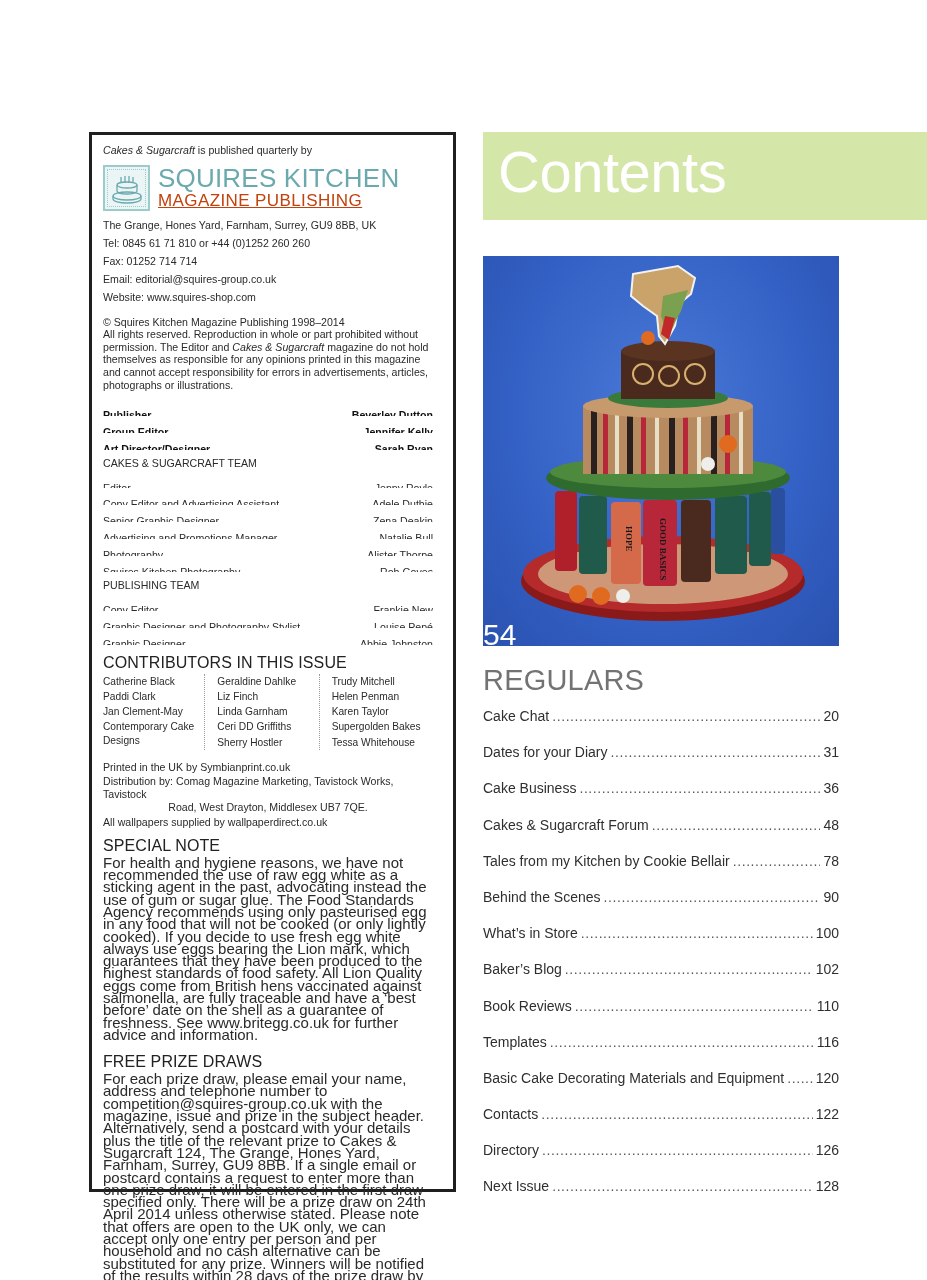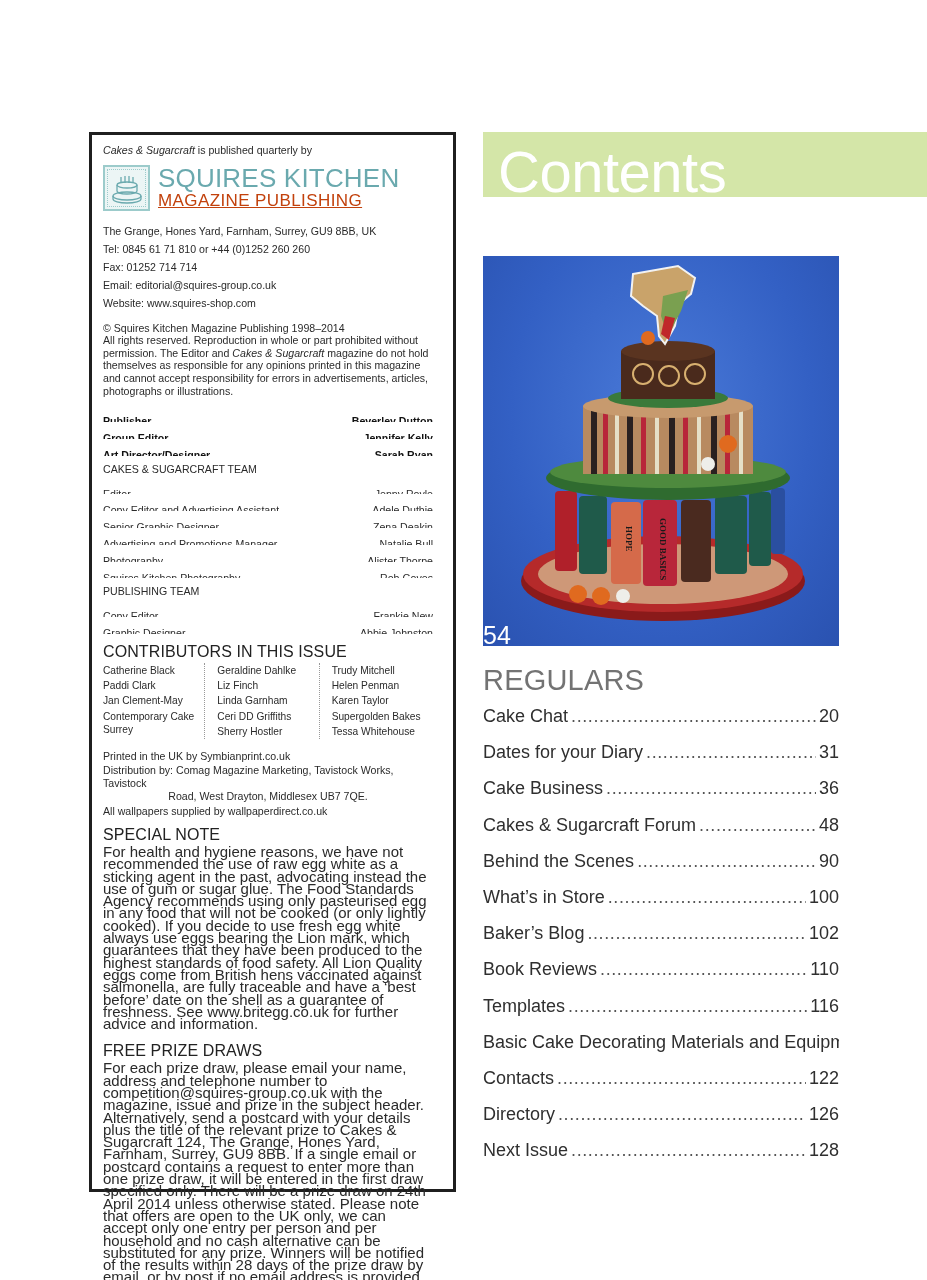--- a/index.html
+++ b/index.html
@@ -9,21 +9,21 @@
     
     .masthead {
       position: absolute; left: 89px; top: 132px; width: 367px; height: 1060px;
       border: 3px solid #1f1f1f; background: #fff;
       padding: 9px 20px 0 11px;
       font-size: 10.6px; line-height: 12.6px; color: #2a2a2a;
     }
     .masthead .intro { font-size: 10.6px; margin-bottom: 7px; }
     .masthead .intro i { font-style: italic; }
 
-    .logo { display: flex; align-items: center; height: 48px; margin-bottom: 10px; }
+    .logo { display: flex; align-items: center; height: 48px; margin-bottom: 4px; }
     .logo-box {
       width: 47px; height: 46px; border: 2px solid #9ccbcb; background: #ecf5f5;
       position: relative; margin-right: 8px; outline: 1px dotted #9ccbcb; outline-offset: -5px;
     }
     .logo-box svg { position: absolute; left: 6px; top: 6px; }
     .logo-text .l1 { font-size: 26px; line-height: 26px; color: #6aa9ae; letter-spacing: 0.2px; }
     .logo-text .l2 { font-size: 17px; line-height: 20px; color: #c2410c; letter-spacing: 0.4px; text-decoration: underline; }
 
     .contact-line { height: 18px; line-height: 18px; }
     .copyright { margin-top: 10px; margin-bottom: 8px; }
@@ -48,47 +48,47 @@
     .printed { margin-top: 10px; line-height: 15px; }
     .distrib { line-height: 13px; }
     .distrib .indent { display: block; text-align: center; }
     .wallpaper { line-height: 17px; }
 
     .para { font-size: 15px; line-height: 12.3px; margin-top: 2px; }
     .para i { font-style: italic; }
 
     
     .contents-banner {
-      position: absolute; left: 483px; top: 132px; width: 444px; height: 65px;
+      position: absolute; left: 483px; top: 132px; width: 444px; height: 88px;
       background: #d4e6a8;
     }
     .contents-banner .title {
       position: absolute; left: 15px; top: 6px; font-size: 58px; line-height: 68px;
       color: #ffffff; font-weight: 300; letter-spacing: -0.5px;
     }
 
     .hero {
       position: absolute; left: 483px; top: 256px; width: 356px; height: 390px;
       background: radial-gradient(ellipse at 50% 40%, #4a7ad8 0%, #3360c4 60%, #2a52b0 100%);
       overflow: hidden;
     }
     .hero svg { position: absolute; left: 0; top: 0; }
     .hero .page-num {
-      position: absolute; left: 0; bottom: -5px; font-size: 25px; color: #ffffff; line-height: 32px; font-weight: 300;
+      position: absolute; left: 0; bottom: -5px; font-size: 30px; color: #ffffff; line-height: 32px; font-weight: 300;
     }
 
     .regulars-head {
       position: absolute; left: 483px; top: 664px; font-size: 29px; line-height: 32px;
       color: #737373; letter-spacing: 0.2px; font-weight: 300;
     }
 
     .toc { position: absolute; left: 483px; top: 704px; width: 356px; }
     .toc .row {
       display: flex; align-items: baseline; height: 36.2px; line-height: 24px;
-      font-size: 18px; color: #2f2f2f; white-space: nowrap; overflow: hidden; cursor: pointer;
+      font-size: 14px; color: #2f2f2f; white-space: nowrap; overflow: hidden; cursor: pointer;
     }
     .toc .row .lab { flex: 0 0 auto; }
     .toc .row .dots { flex: 1 1 auto; overflow: hidden; margin: 0 3px; color: #555; }
     .toc .row .dots::before { content: "........................................................................................................................................................................................................"; letter-spacing: 0.6px; }
     .toc .row .pg { flex: 0 0 auto; }
   </style>
 </head>
 <body>
 
 <div class="masthead">
@@ -179,34 +179,39 @@
   </div>
 
   <div class="team-head">PUBLISHING TEAM</div>
   <div>
     <div class="dot-row">
         <span class="lab">Copy Editor</span>
         <span class="dots"></span>
         <span class="val">Frankie New</span>
       </div>
     <div class="dot-row">
+        <span class="lab">Graphic Designer and Photography Stylist</span>
+        <span class="dots"></span>
+        <span class="val">Louise Pepé</span>
+      </div>
+    <div class="dot-row">
         <span class="lab">Graphic Designer</span>
         <span class="dots"></span>
         <span class="val">Abbie Johnston</span>
       </div>
   </div>
 
   <div class="section-head" style="margin-top:9px">CONTRIBUTORS IN THIS ISSUE</div>
   <div class="contrib">
     <div class="col">
       <div>Catherine Black</div>
       <div>Paddi Clark</div>
       <div>Jan Clement-May</div>
       <div>Contemporary Cake</div>
-      <div style="line-height:12px">Surrey</div>
+      <div style="line-height:12px">Designs</div>
     </div>
     <div class="col">
       <div>Geraldine Dahlke</div>
       <div>Liz Finch</div>
       <div>Linda Garnham</div>
       <div>Ceri DD Griffiths</div>
       <div>Sherry Hostler</div>
     </div>
     <div class="col">
       <div>Trudy Mitchell</div>
@@ -311,20 +316,25 @@
       <span class="lab">Cake Business</span>
       <span class="dots"></span>
       <span class="pg">36</span>
     </div>
   <div class="row">
       <span class="lab">Cakes &amp; Sugarcraft Forum</span>
       <span class="dots"></span>
       <span class="pg">48</span>
     </div>
   <div class="row">
+      <span class="lab">Tales from my Kitchen by Cookie Bellair</span>
+      <span class="dots"></span>
+      <span class="pg">78</span>
+    </div>
+  <div class="row">
       <span class="lab">Behind the Scenes</span>
       <span class="dots"></span>
       <span class="pg">90</span>
     </div>
   <div class="row">
       <span class="lab">What’s in Store</span>
       <span class="dots"></span>
       <span class="pg">100</span>
     </div>
   <div class="row">

